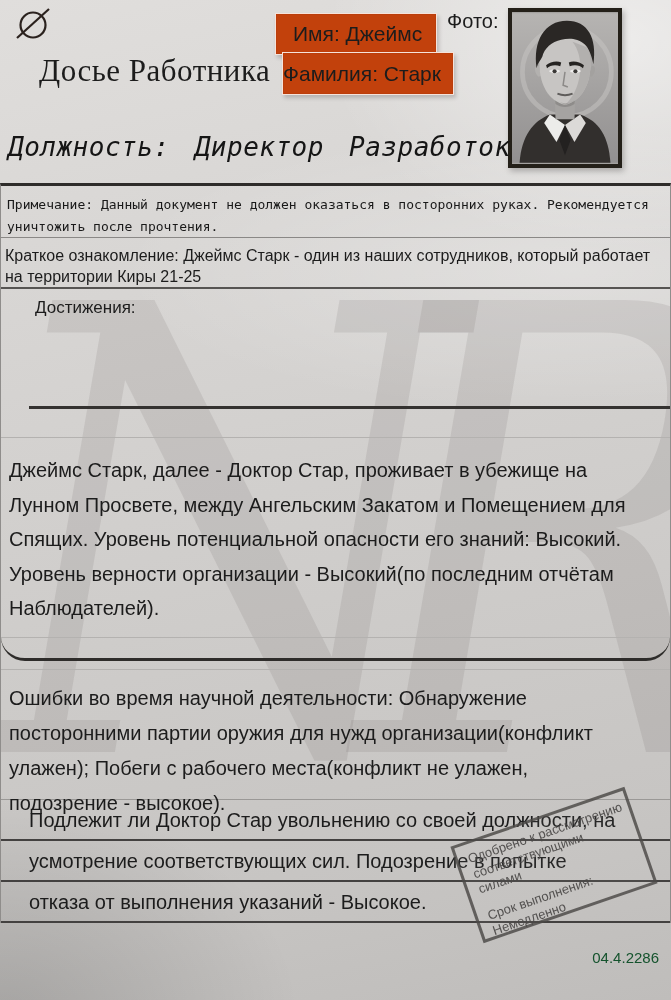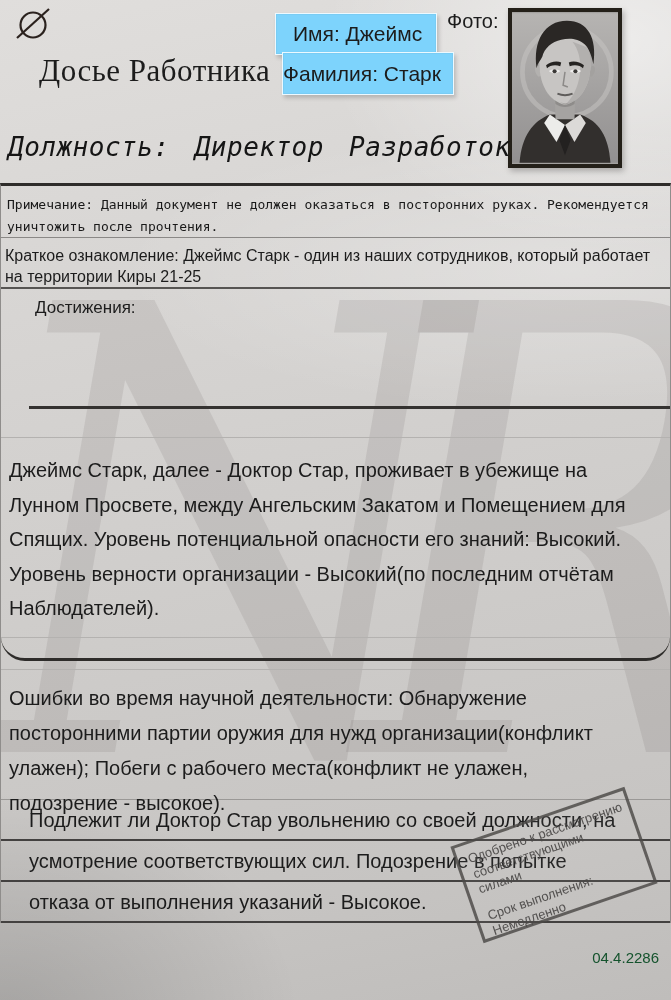--- a/index.html
+++ b/index.html
@@ -18,21 +18,21 @@
     letter-spacing:-.2em;color:rgba(66,62,58,.10);
     transform:scaleX(.88);transform-origin:left top;
     pointer-events:none;white-space:nowrap;
   }
   
   .header{position:relative;height:183px;z-index:1;}
   .no-entry{position:absolute;left:10px;top:4px;}
   .title{position:absolute;left:33px;top:48px;margin:6px;
     font:400 31px/1.1 "Liberation Serif",serif;letter-spacing:.5px;}
   .field{
-    position:absolute;background:#7dd3fc;
+    position:absolute;background:#c2410c;
     border:1px solid rgba(255,255,255,.85);
     box-shadow:1.5px 2.5px 4px rgba(0,0,0,.18), inset 0 0 0 1px rgba(0,0,0,.03);
     font-size:21px;display:flex;align-items:center;
   }
   .field-name{left:275px;top:13px;width:162px;height:42px;padding-left:17px;box-sizing:border-box;}
   .field-surname{left:282px;top:52px;width:172px;height:43px;padding-left:0;box-sizing:border-box;}
   .photo-label{position:absolute;left:447px;top:10px;font-size:20px;}
   .photo-frame{position:absolute;left:508px;top:8px;width:114px;height:160px;
     border:4px solid #242019;box-sizing:border-box;background:#a3a19f;
     box-shadow:2px 3px 6px rgba(0,0,0,.25);}

